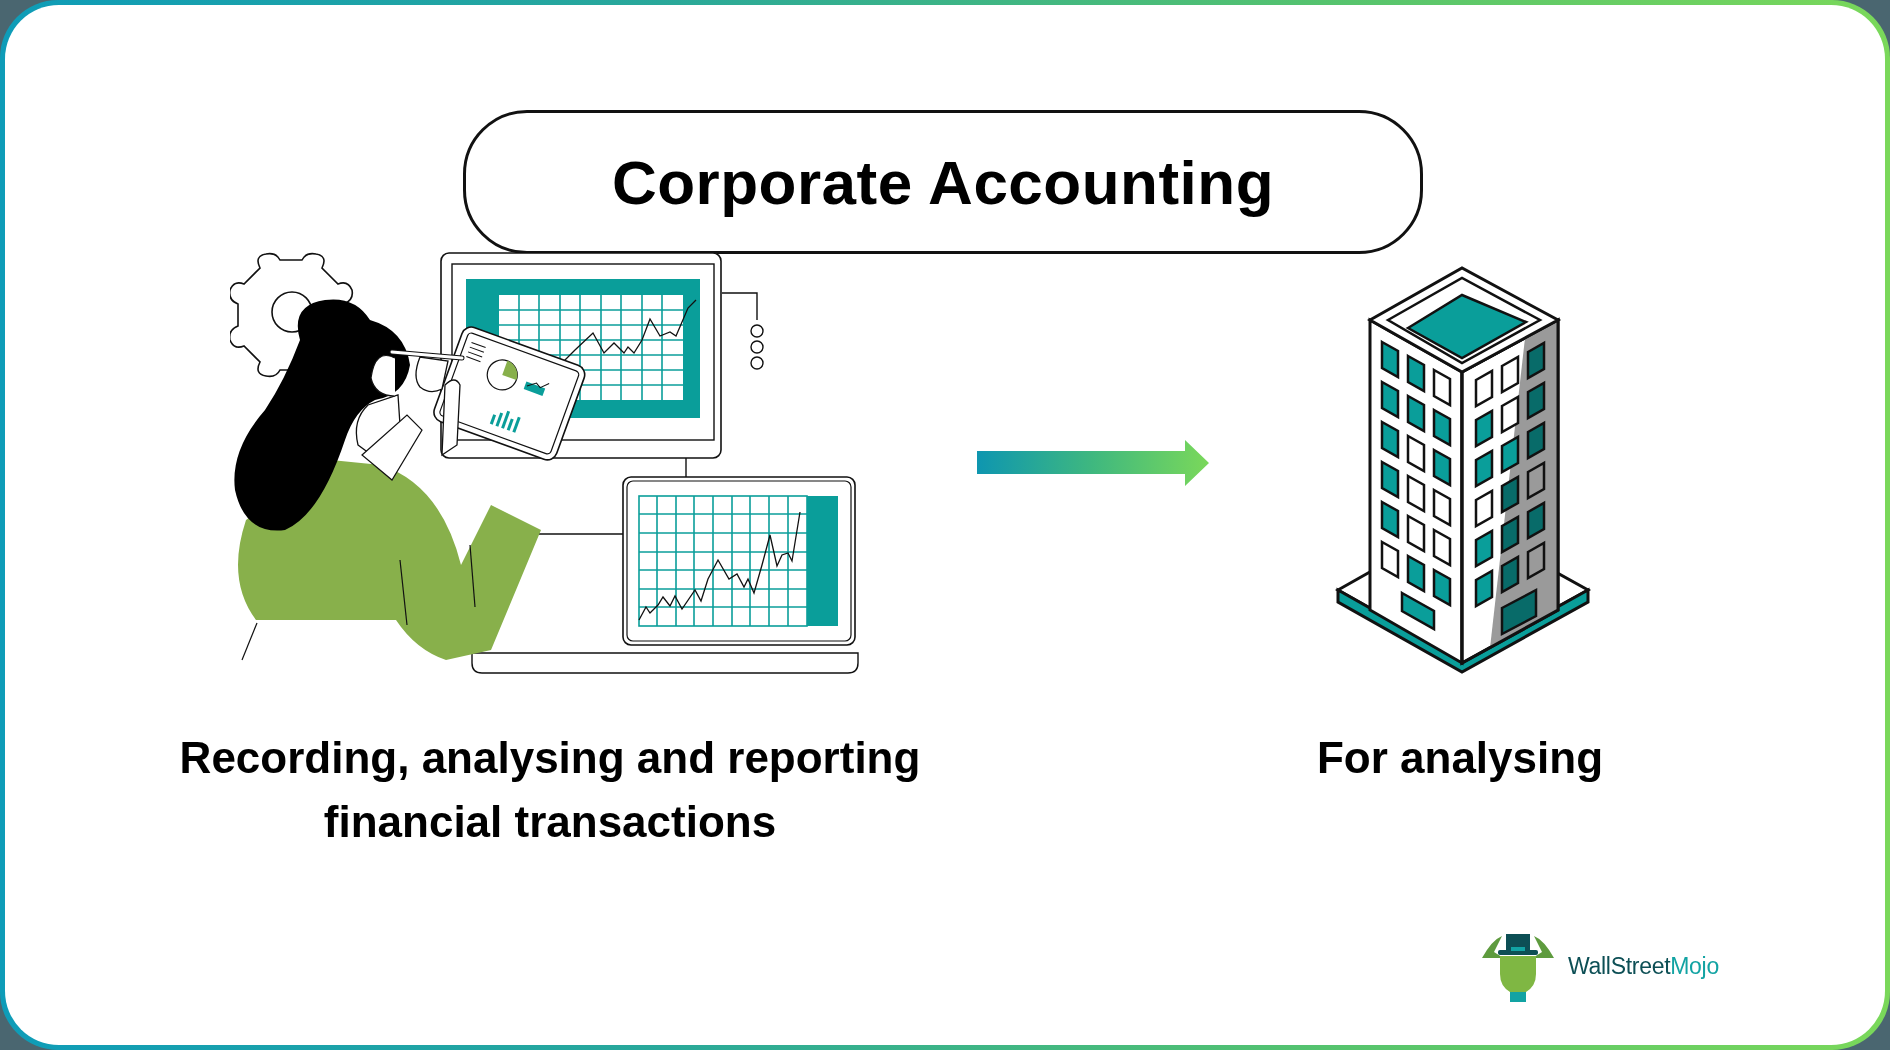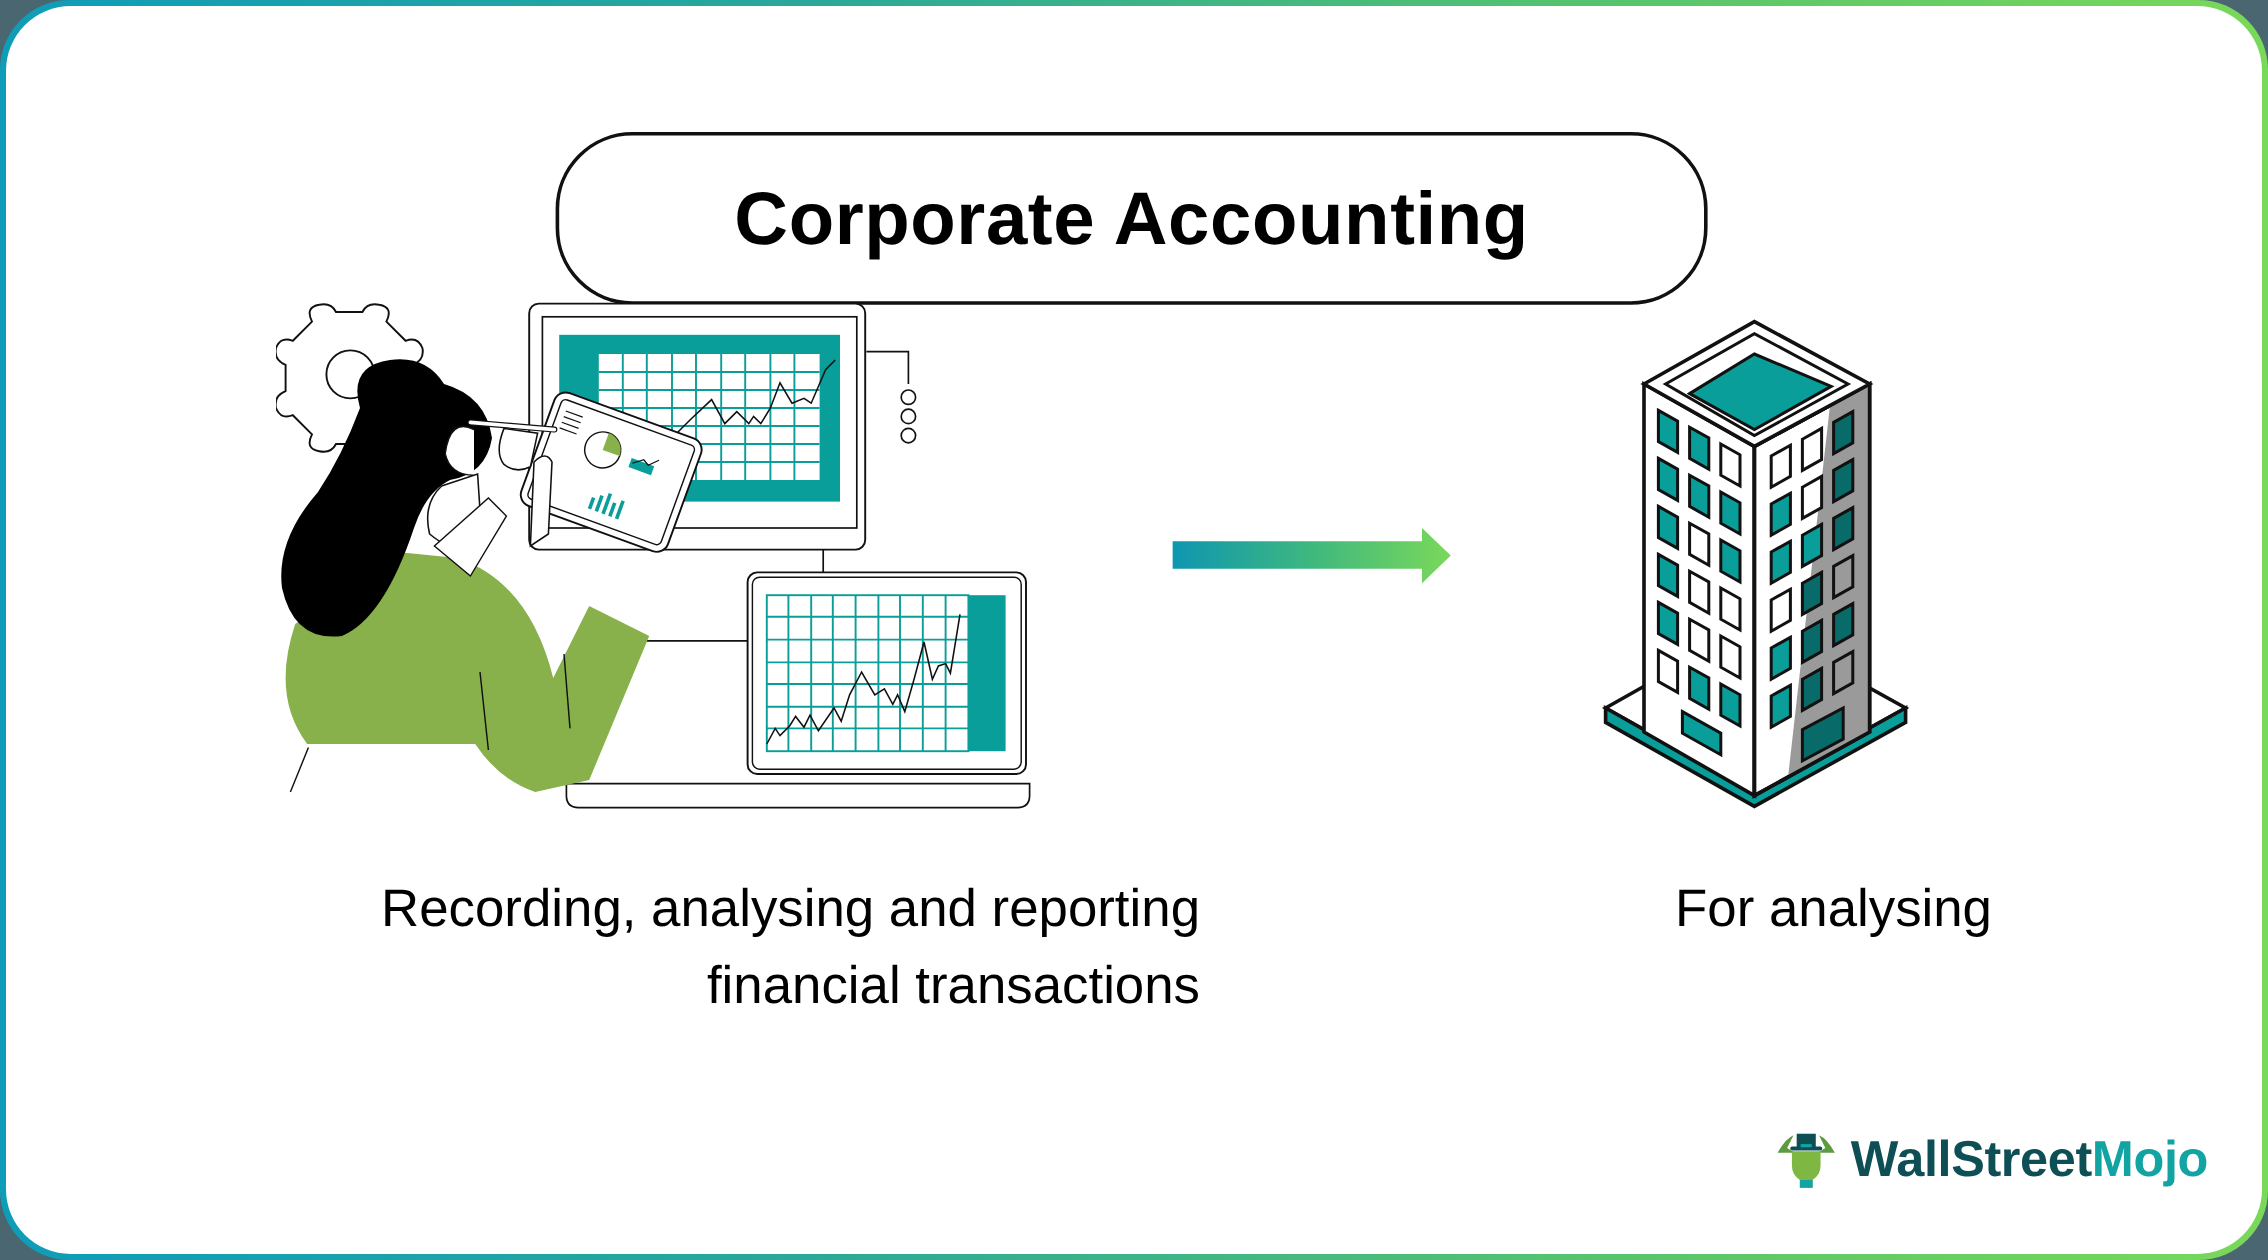--- a/index.html
+++ b/index.html
@@ -21,26 +21,26 @@
   .title-pill {
     position:absolute; left:463px; top:62px; width:960px; height:144px;
     border:3px solid #111; border-radius:64px; box-sizing:border-box;
     display:flex; align-items:center; justify-content:center;margin-top:48px;
   }
   .title-pill span {
     font-size:62px; font-weight:bold; color:#000; letter-spacing:0.5px;
   }
   .illus { position:absolute; }
   .caption {
-    position:absolute; text-align:right; font-weight:normal; color:#000;
+    position:absolute; text-align:center; font-weight:bold; color:#000;
     font-size:44px; line-height:64px;
   }
   .arrow { position:absolute; left:977px; top:440px; width:232px; height:46px; }
   .logo { position:absolute; left:1480px; top:928px; width:360px; height:76px; display:flex; align-items:center; }
-  .logo-text { font-size:42px; font-weight:bold; margin-left:12px; letter-spacing:-0.3px; }
+  .logo-text { font-size:23px; font-weight:normal; margin-left:12px; letter-spacing:-0.3px; }
   .logo-text .a { color:#0d4f55; }
   .logo-text .b { color:#12a3a3; }
 </style>
 </head>
 <body>
 
 <div class="frame">
   <div class="card"></div>
 </div>
 

